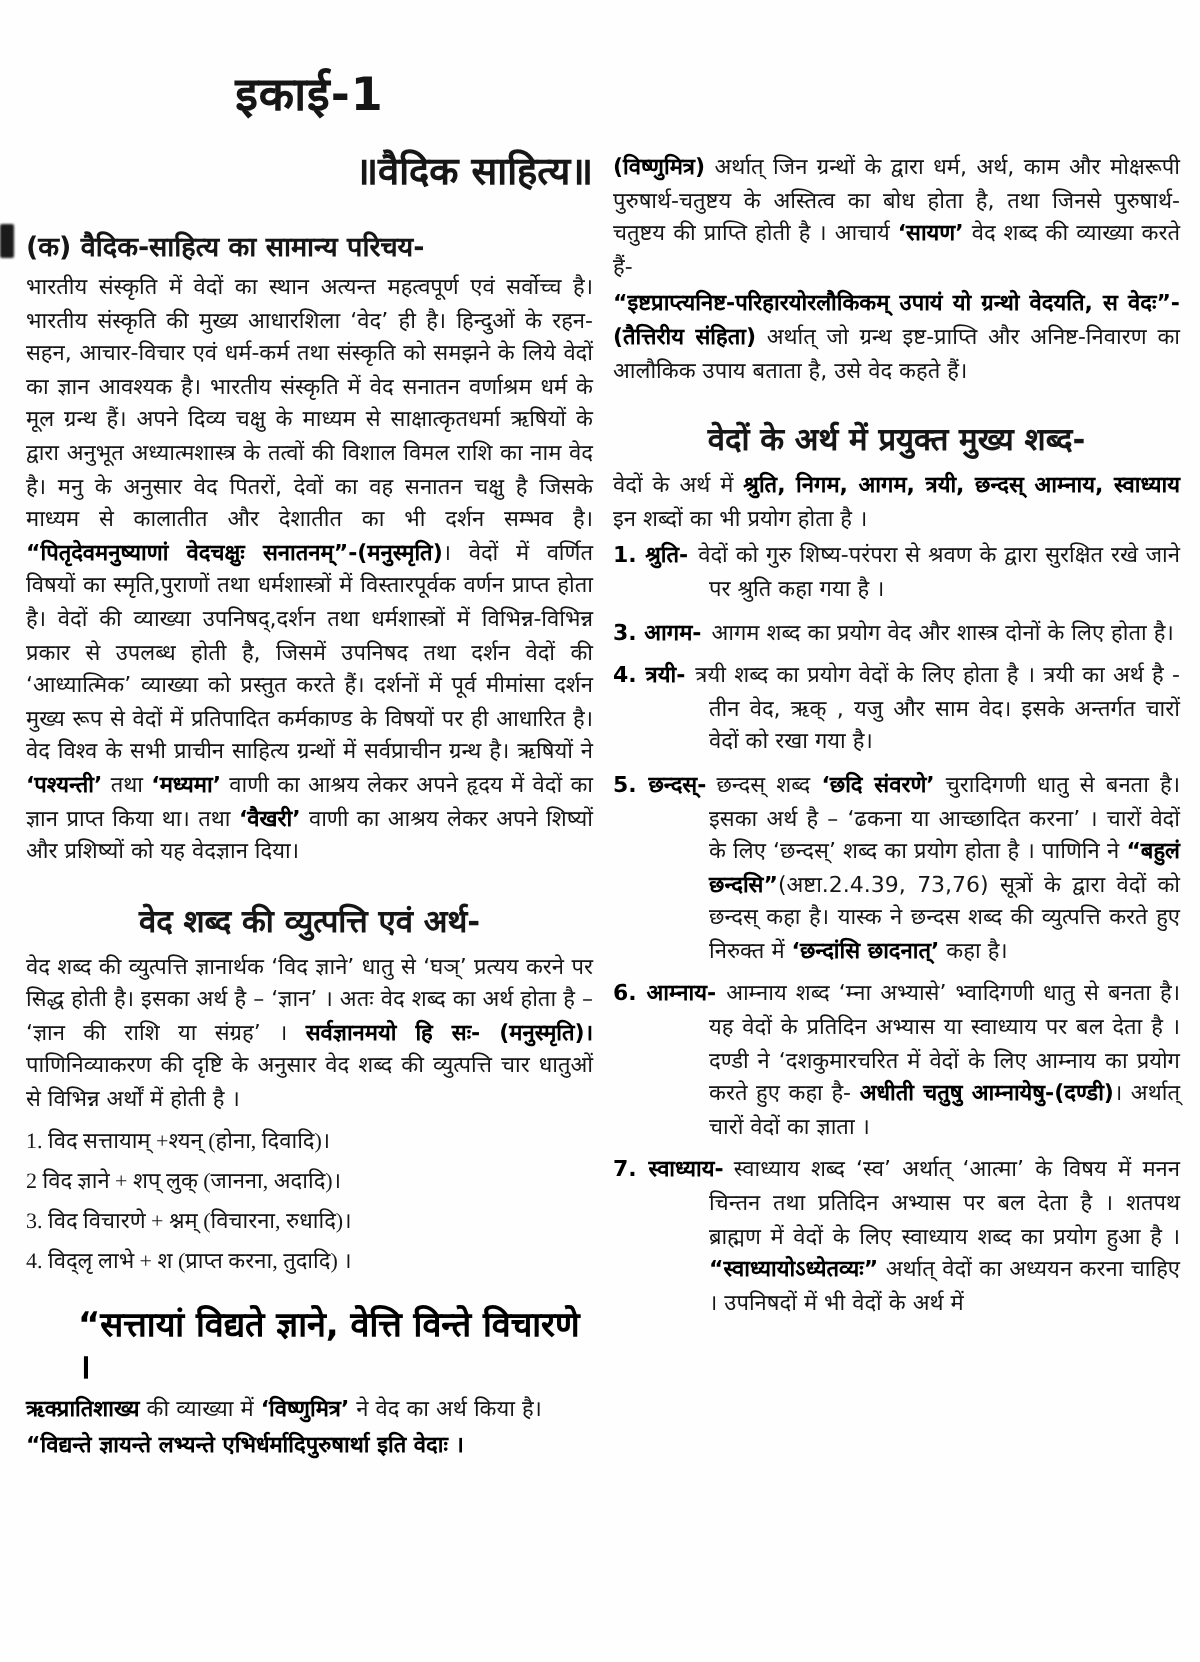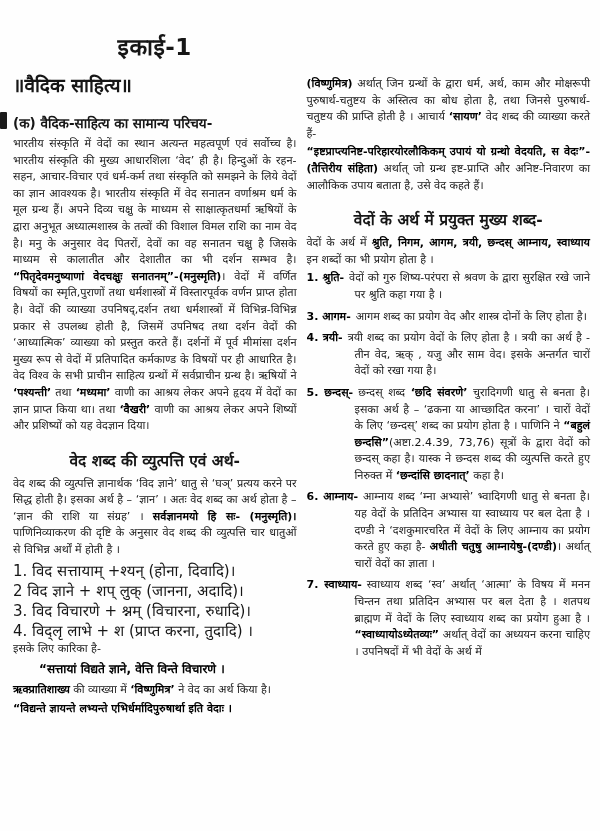--- a/index.html
+++ b/index.html
@@ -15,35 +15,35 @@
     padding:16px 10px 10px 13px;
   }
   .col-wrap{display:flex;gap:10px;}
   .col{flex:1;min-width:0;}
   .col.right{padding-top:60px;}
   h1.unit-title{
     font-size:23px;font-weight:700;text-align:center;
     margin:14px 0 10px 0;letter-spacing:0.5px;
   }
   h2.main-title{
-    font-size:19px;font-weight:700;text-align:left;
+    font-size:19px;font-weight:700;text-align:right;
     margin:0 0 16px 0;
   }
   h3.sec-a{font-size:13.5px;font-weight:700;margin:0 0 4px 0;}
   h3.mid{font-size:15.5px;font-weight:700;margin:14px 0 5px 0;text-align:center;}
   p.body{
     font-size:11px;line-height:16.6px;margin:0 0 2px 0;
   }
   .just{text-align:justify;text-justify:inter-word;}
   b{font-weight:700;color:#000;}
-  .dhatu{font-size:15px;line-height:20px;margin:2px 0 0 0;}
+  .dhatu{font-size:11px;line-height:20px;margin:2px 0 0 0;font-family:Liberation Serif, serif;}
   .dhatu div{white-space:nowrap;}
   .verse{
-    font-size:12px;font-weight:700;line-height:21px;
-    padding-left:26px;margin:2px 0 2px 0;color:#000;
+    font-size:17px;font-weight:700;line-height:21px;
+    padding-left:26px;margin:12px 0 2px 0;color:#000;
   }
   .bold-line{font-weight:700;color:#000;}
   .terms p.term{
     padding-left:48px;text-indent:-48px;margin:0 0 5px 0;
   }
   .terms b.head{margin-right:5px;}
   .artifact{
     position:absolute;left:0;top:112px;width:7px;height:17px;
     background:#1b1b1b;border-radius:1px;filter:blur(0.6px);
   }
@@ -61,21 +61,20 @@
       <h3 class="sec-a">(क) वैदिक-साहित्य का सामान्य परिचय-</h3>
       <p class="body just"><span>भारतीय संस्कृति में वेदों का स्थान अत्यन्त महत्वपूर्ण एवं सर्वोच्च है। भारतीय संस्कृति की मुख्य आधारशिला ‘वेद’ ही है। हिन्दुओं के रहन-सहन, आचार-विचार एवं धर्म-कर्म तथा संस्कृति को समझने के लिये वेदों का ज्ञान आवश्यक है। भारतीय संस्कृति में वेद सनातन वर्णाश्रम धर्म के मूल ग्रन्थ हैं। अपने दिव्य चक्षु के माध्यम से साक्षात्कृतधर्मा ऋषियों के द्वारा अनुभूत अध्यात्मशास्त्र के तत्वों की विशाल विमल राशि का नाम वेद है। मनु के अनुसार वेद पितरों, देवों का वह सनातन चक्षु है जिसके माध्यम से कालातीत और देशातीत का भी दर्शन सम्भव है। </span><b>“पितृदेवमनुष्याणां वेदचक्षुः सनातनम्”-(मनुस्मृति)</b><span>। वेदों में वर्णित विषयों का स्मृति,पुराणों तथा धर्मशास्त्रों में विस्तारपूर्वक वर्णन प्राप्त होता है। वेदों की व्याख्या उपनिषद्,दर्शन तथा धर्मशास्त्रों में विभिन्न-विभिन्न प्रकार से उपलब्ध होती है, जिसमें उपनिषद तथा दर्शन वेदों की ‘आध्यात्मिक’ व्याख्या को प्रस्तुत करते हैं। दर्शनों में पूर्व मीमांसा दर्शन मुख्य रूप से  वेदों में  प्रतिपादित कर्मकाण्ड के विषयों पर  ही आधारित है। वेद विश्व के सभी  प्राचीन साहित्य ग्रन्थों में सर्वप्राचीन ग्रन्थ है। ऋषियों ने </span><b>‘पश्यन्ती’</b><span> तथा </span><b>‘मध्यमा’</b><span> वाणी का आश्रय लेकर अपने हृदय में वेदों का ज्ञान प्राप्त किया था। तथा </span><b>‘वैखरी’</b><span> वाणी का आश्रय लेकर अपने शिष्यों और प्रशिष्यों को यह वेदज्ञान दिया।</span></p>
       <h3 class="mid">वेद शब्द की व्युत्पत्ति एवं अर्थ-</h3>
       <p class="body just"><span>वेद शब्द की व्युत्पत्ति ज्ञानार्थक ‘विद ज्ञाने’ धातु से ‘घञ्’ प्रत्यय करने पर सिद्ध होती है। इसका अर्थ  है – ‘ज्ञान’ । अतः वेद शब्द का अर्थ होता है – ‘ज्ञान की राशि या संग्रह’ । </span><b>सर्वज्ञानमयो हि सः- (मनुस्मृति)।</b><span> पाणिनिव्याकरण की दृष्टि के  अनुसार वेद शब्द की व्युत्पत्ति चार धातुओं से विभिन्न अर्थों में होती है ।</span></p>
       <div class="dhatu">
         <div>1. विद सत्तायाम् +श्यन् (होना, दिवादि)।</div>
         <div>2 विद ज्ञाने + शप् लुक् (जानना, अदादि)।</div>
         <div>3. विद विचारणे + श्नम् (विचारना, रुधादि)।</div>
         <div>4. विद्लृ लाभे + श (प्राप्त करना, तुदादि) ।</div>
       </div>
-      <p class="body">इसके लिए कारिका है-</p>
       <div class="verse">
         <div>“सत्तायां विद्यते ज्ञाने, वेत्ति विन्ते विचारणे ।</div>
       </div>
       <p class="body just"><b>ऋक्प्रातिशाख्य</b><span> की व्याख्या  में </span><b>‘विष्णुमित्र’</b><span> ने वेद का अर्थ किया है।</span></p>
       <p class="body bold-line">“विद्यन्ते ज्ञायन्ते लभ्यन्ते एभिर्धर्मादिपुरुषार्था इति वेदाः ।</p>
     </div>
 
     <div class="col right">
       <p class="body just"><b>(विष्णुमित्र)</b><span> अर्थात् जिन ग्रन्थों के द्वारा धर्म, अर्थ, काम और मोक्षरूपी पुरुषार्थ-चतुष्टय के अस्तित्व का बोध होता है, तथा जिनसे पुरुषार्थ-चतुष्टय की प्राप्ति होती है । आचार्य </span><b>‘सायण’</b><span>  वेद शब्द की व्याख्या करते हैं-</span></p>
       <p class="body just"><b>“इष्टप्राप्त्यनिष्ट-परिहारयोरलौकिकम् उपायं यो ग्रन्थो वेदयति, स वेदः”-(तैत्तिरीय संहिता)</b><span> अर्थात् जो ग्रन्थ इष्ट-प्राप्ति और अनिष्ट-निवारण का आलौकिक उपाय बताता है, उसे वेद कहते हैं।</span></p>

